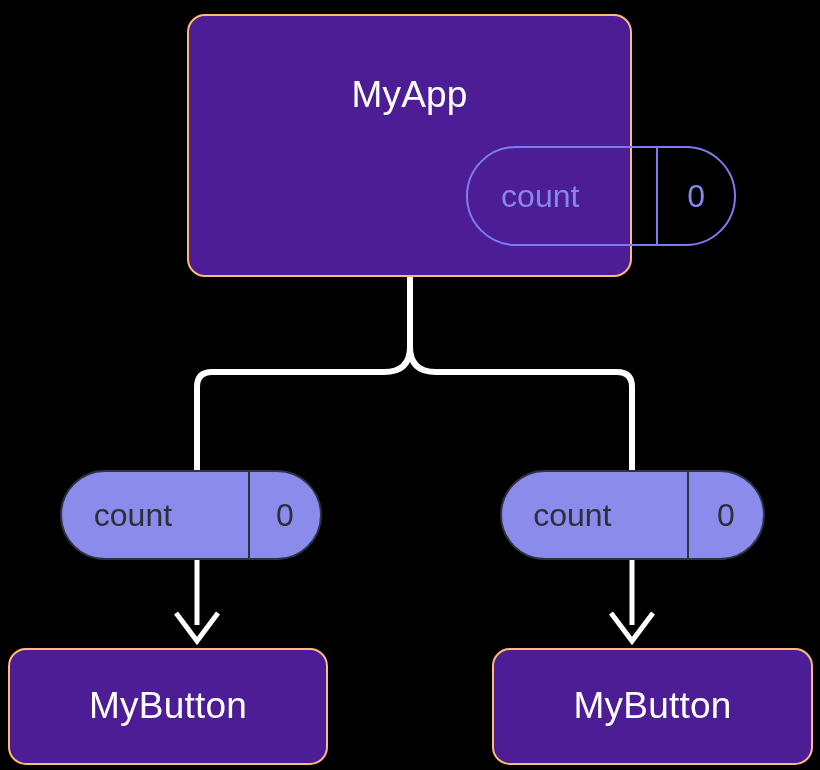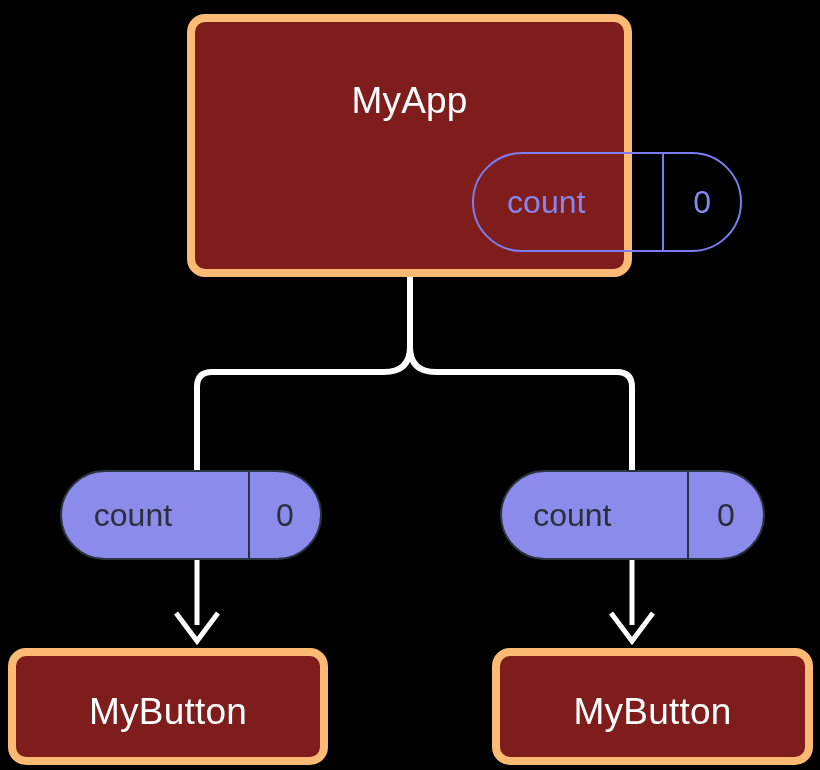--- a/index.html
+++ b/index.html
@@ -21,22 +21,22 @@
     top: 0;
     width: 820px;
     height: 770px;
     pointer-events: none;
   }
 
   
   .comp-box {
     position: absolute;
     box-sizing: border-box;
-    background: #7f1d1d;
-    border: 8px solid #fdba74;
+    background: #4c1d95;
+    border: 2px solid #fdba74;
     border-radius: 18px;
     color: #ffffff;
   }
   .comp-title {
     position: absolute;
     left: 0;
     right: 0;
     text-align: center;
     color: #ffffff;
     font-weight: 400;

